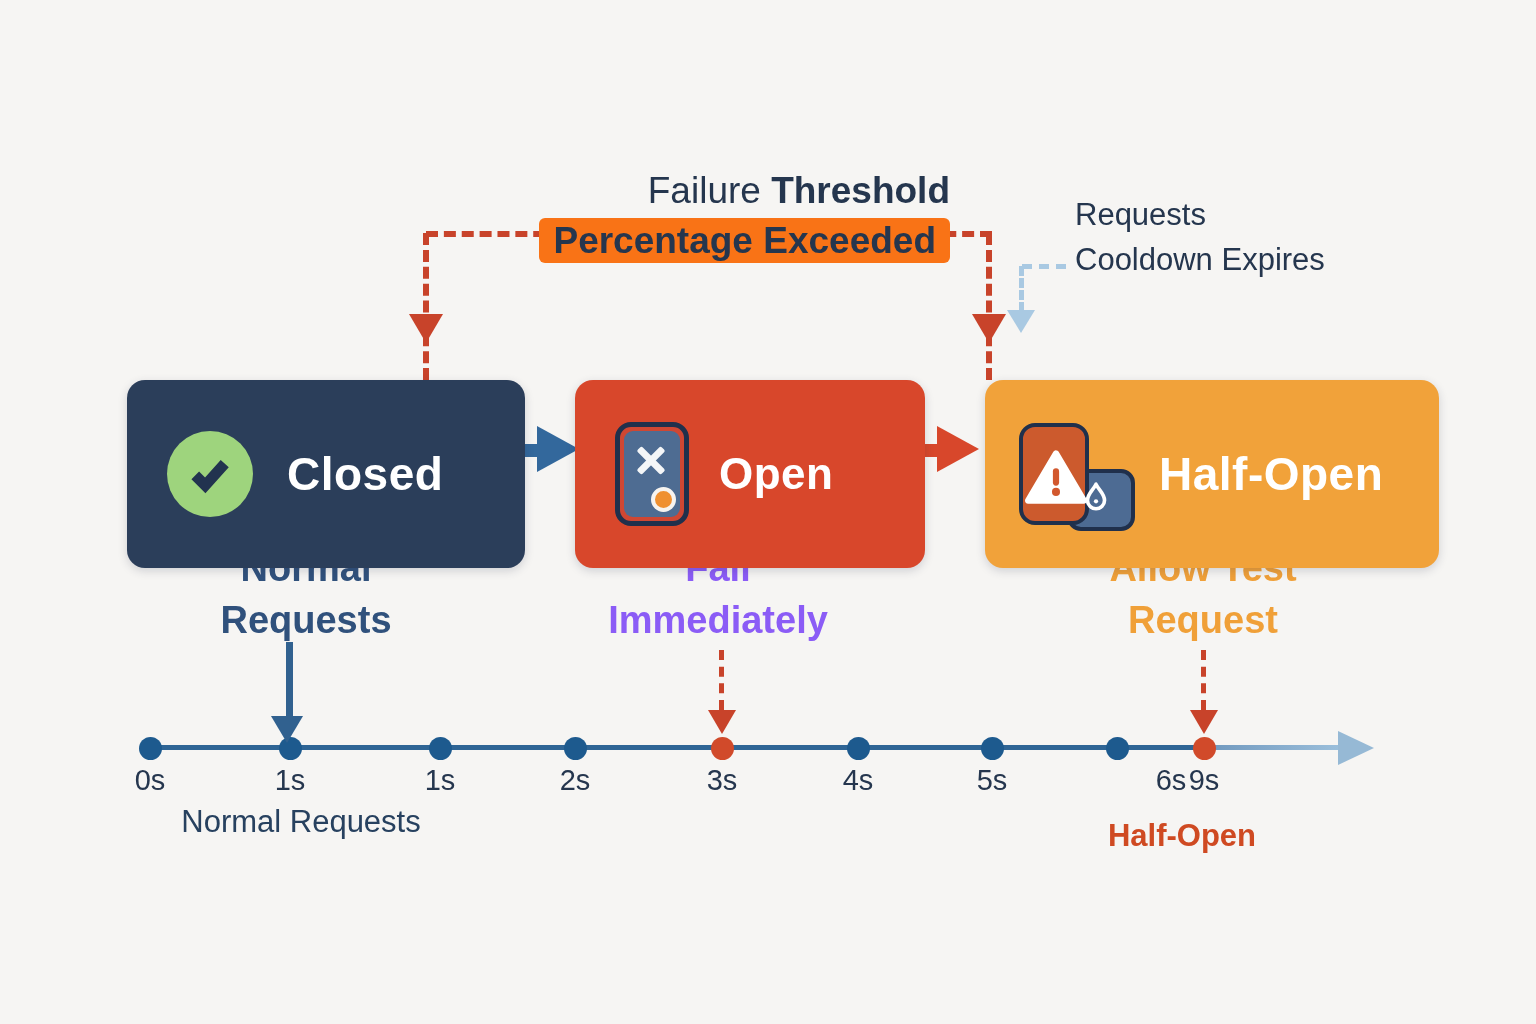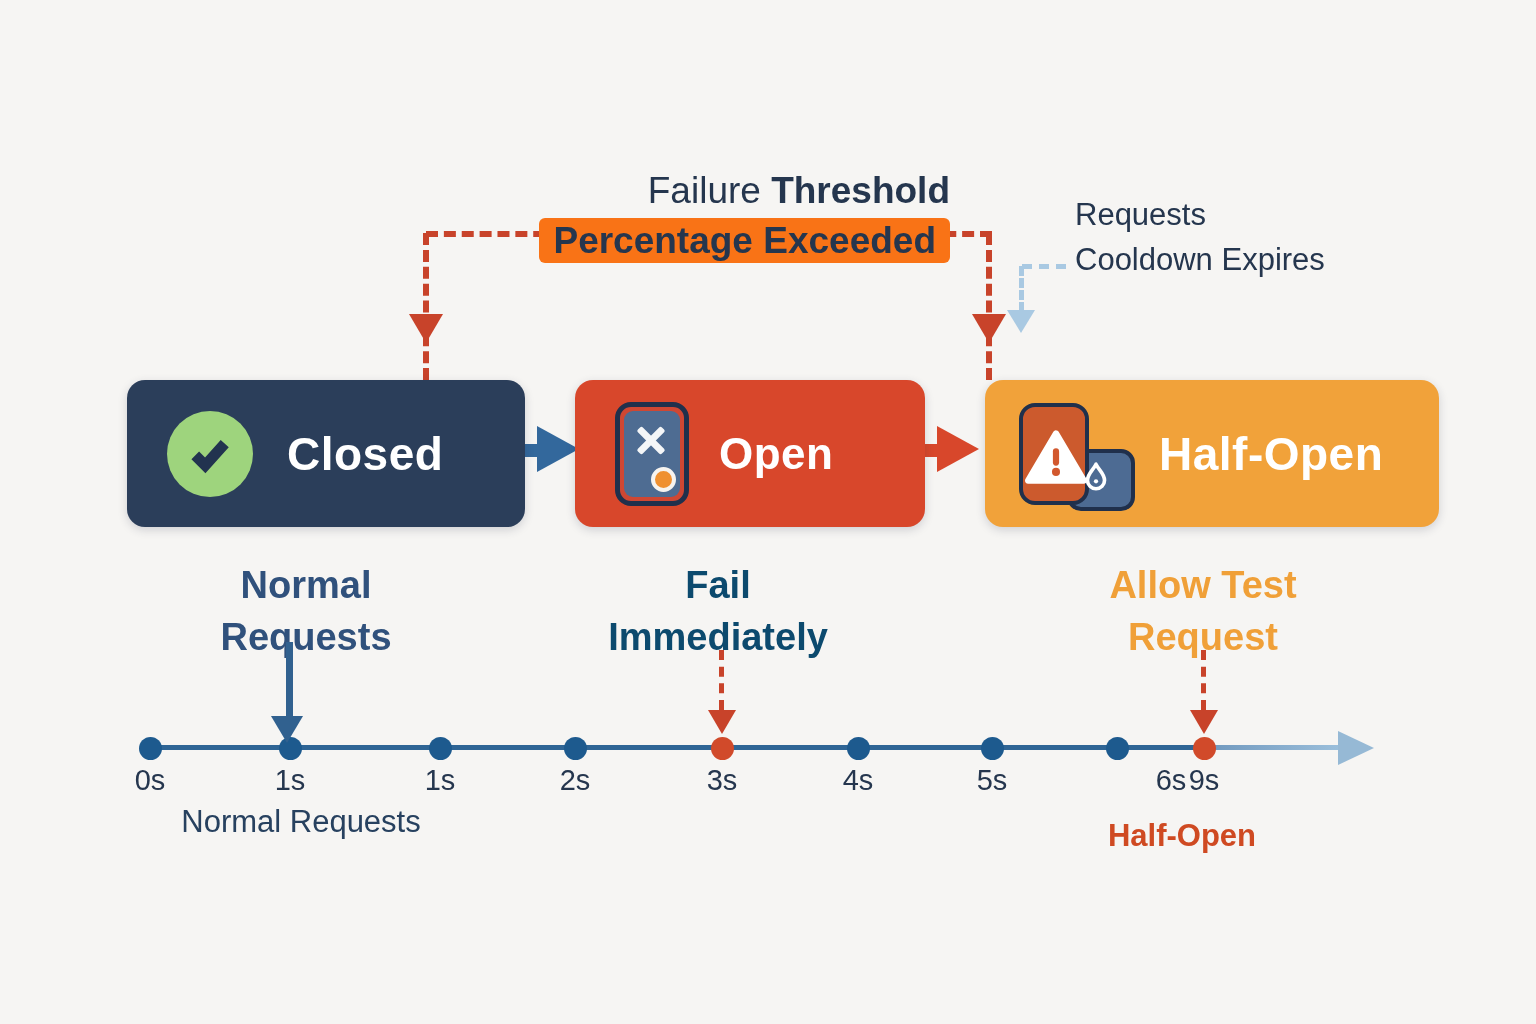--- a/index.html
+++ b/index.html
@@ -23,21 +23,21 @@
   .dash-v-red-left{left:423px;top:233px;height:147px;border-left:6px dashed #c8432a;z-index:1;}
   .dash-v-red-right{left:986px;top:233px;height:147px;border-left:6px dashed #c8432a;z-index:1;}
   .arrowhead-down-red{width:0;height:0;border-left:17px solid transparent;border-right:17px solid transparent;border-top:29px solid #c8432a;z-index:2;}
   .ar-left{left:409px;top:314px;}
   .ar-right{left:972px;top:314px;}
   .dash-h-blue{left:1022px;top:264px;width:44px;border-top:5px dashed #a9c9e2;z-index:1;}
   .dash-v-blue{left:1019px;top:266px;height:46px;border-left:5px dashed #a9c9e2;z-index:1;}
   .arrowhead-down-blue{width:0;height:0;border-left:14px solid transparent;border-right:14px solid transparent;border-top:23px solid #a9c9e2;left:1007px;top:310px;z-index:2;}
 
   
-  .state-box{top:380px;height:147px;border-radius:18px;display:flex;align-items:center;
+  .state-box{top:380px;height:188px;border-radius:18px;display:flex;align-items:center;
     box-shadow:0 3px 10px rgba(40,45,70,0.18);z-index:2;}
   .box-closed{left:127px;width:358px;background:#2b3e5a;padding-left:40px;gap:34px;}
   .box-open{left:575px;width:310px;background:#d8472b;padding-left:40px;gap:30px;}
   .box-half{left:985px;width:420px;background:#f1a23a;padding-left:34px;gap:26px;}
   .state-label{color:#ffffff;font-weight:700;font-size:46px;letter-spacing:0.5px;}
   .box-open .state-label{font-size:44px;}
 
   .check-circle{width:86px;height:86px;border-radius:50%;background:#9ed47d;display:flex;align-items:center;justify-content:center;flex:0 0 auto;}
 
   .circuit-icon{width:64px;height:94px;border:5px solid #20304c;border-radius:16px;background:#cf4733;position:relative;flex:0 0 auto;}
@@ -56,23 +56,23 @@
 
   
   .flow-shaft{top:444px;width:56px;height:13px;z-index:1;}
   .flow-head{top:426px;width:0;height:0;border-top:23px solid transparent;border-bottom:23px solid transparent;z-index:1;}
   .fa1-shaft{left:483px;background:#33689c;}
   .fa1-head{left:537px;border-left:42px solid #33689c;}
   .fa2-shaft{left:883px;background:#d8472b;}
   .fa2-head{left:937px;border-left:42px solid #d8472b;}
 
   
-  .caption{top:542px;width:360px;text-align:center;font-weight:700;font-size:38px;line-height:52px;margin-top:17px;}
+  .caption{top:542px;width:360px;text-align:center;font-weight:700;font-size:38px;line-height:52px;}
   .cap-closed{left:126px;color:#30517c;}
-  .cap-open{left:538px;color:#0c4a6e;}
+  .cap-open{left:538px;color:#8b5cf6;}
   .cap-half{left:1023px;color:#f0a038;}
 
   
   .nav-line{left:286px;top:642px;width:7px;height:78px;background:#31618f;z-index:2;}
   .nav-head{left:271px;top:716px;width:0;height:0;border-left:16px solid transparent;border-right:16px solid transparent;border-top:27px solid #31618f;z-index:3;}
   .dash-v-mid{left:719px;top:650px;height:60px;border-left:5px dashed #c8432a;z-index:2;}
   .mid-head{left:708px;top:710px;width:0;height:0;border-left:14px solid transparent;border-right:14px solid transparent;border-top:24px solid #c8432a;z-index:3;}
   .dash-v-9s{left:1201px;top:650px;height:60px;border-left:5px dashed #c8432a;z-index:2;}
   .r-head{left:1190px;top:710px;width:0;height:0;border-left:14px solid transparent;border-right:14px solid transparent;border-top:24px solid #c8432a;z-index:3;}
 

